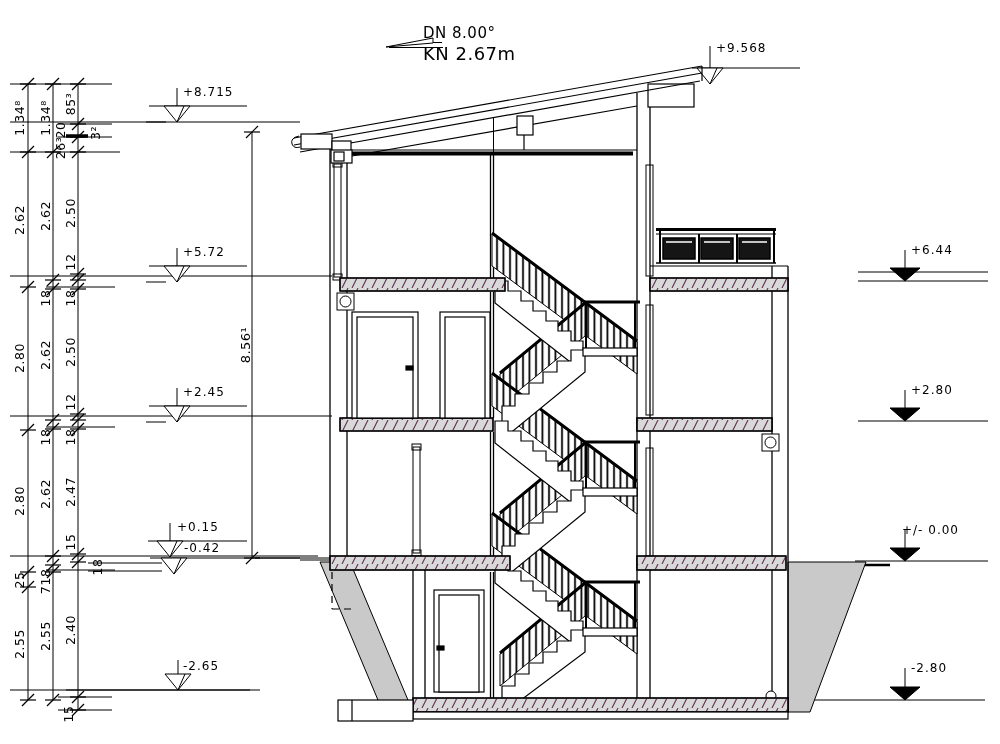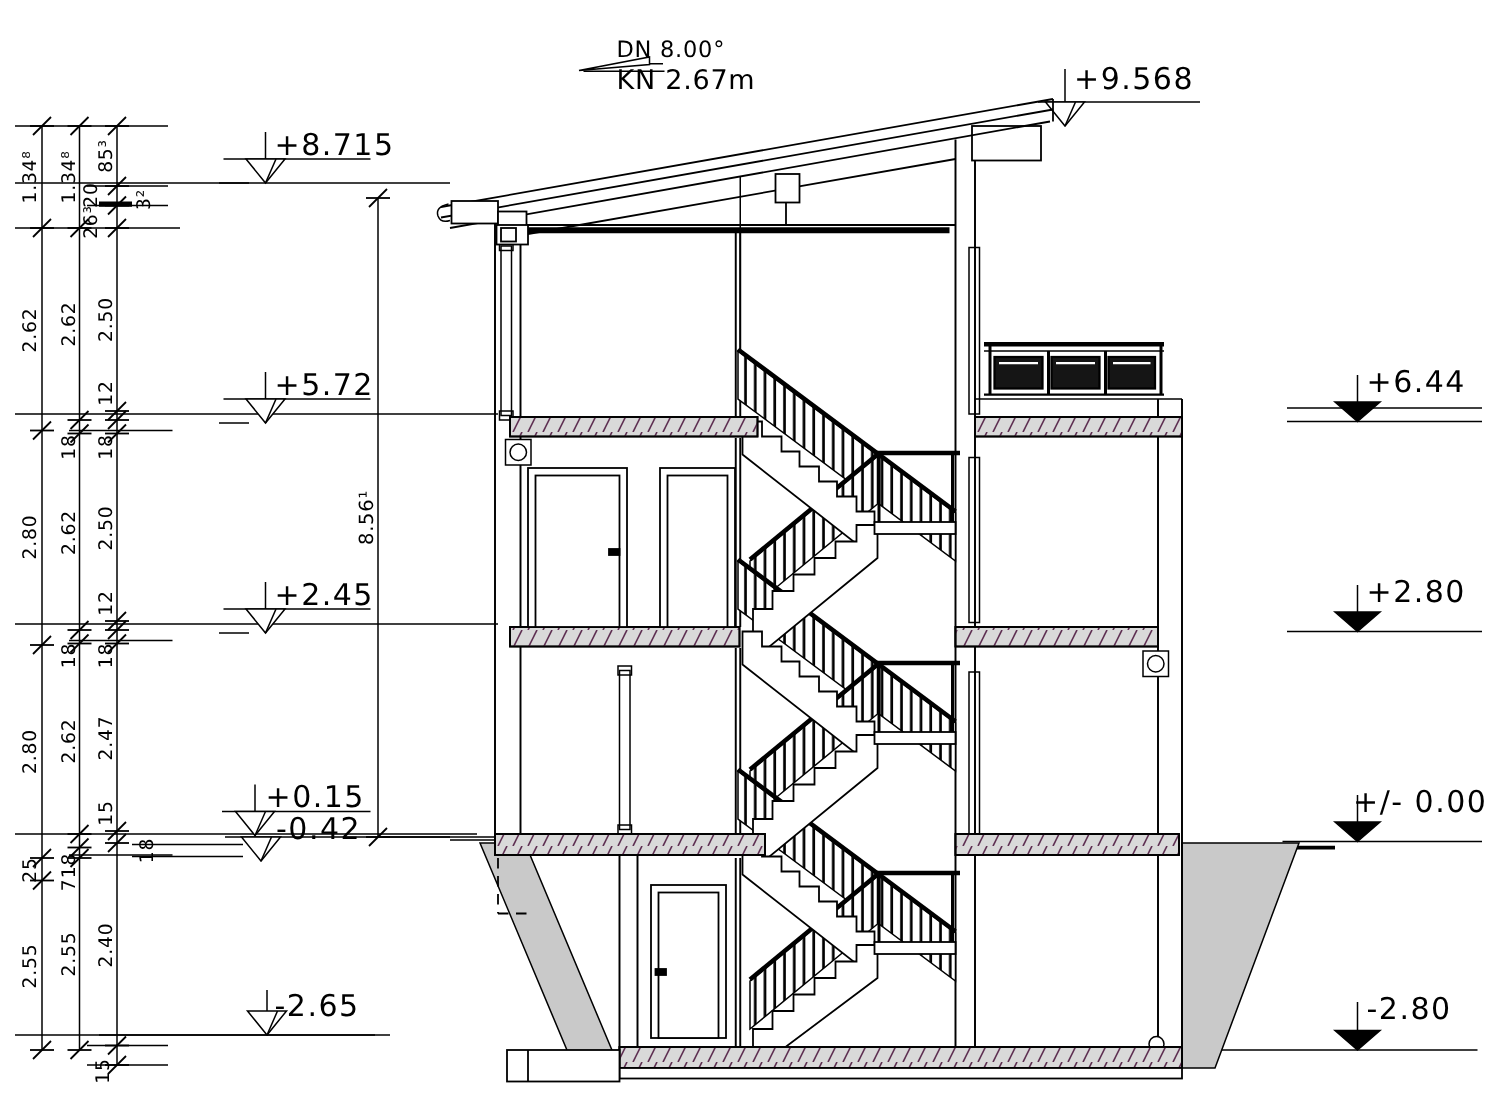--- a/index.html
+++ b/index.html
@@ -1,22 +1,22 @@
 <!DOCTYPE html>
 <html><head>
 <meta charset="utf-8">
 <style>
   html,body{margin:0;padding:0;background:#fff;}
   .canvas{position:relative;width:1000px;height:744px;background:#fff;overflow:hidden;
           font-family:"DejaVu Sans",sans-serif;color:#000;}
   .canvas svg{position:absolute;left:0;top:0;}
-  .lvl{position:absolute;font-size:20px;letter-spacing:1px;white-space:nowrap;line-height:1;}
+  .lvl{position:absolute;font-size:12px;letter-spacing:1px;white-space:nowrap;line-height:1;}
   .dim{position:absolute;font-size:12.5px;letter-spacing:0.5px;white-space:nowrap;line-height:1;
        transform:translate(-50%,-50%) rotate(-90deg);}
-  .dimh{position:absolute;font-size:12.5px;letter-spacing:0.5px;white-space:nowrap;line-height:1;}
+  .dimh{position:absolute;font-size:12.5px;letter-spacing:0.5px;white-space:nowrap;line-height:1;margin-left:12px;}
 </style>
 </head>
 <body>
 
 <div class="canvas">
 
 <svg width="1000" height="744" viewBox="0 0 1000 744">
   <defs>
     <pattern id="hat" width="10" height="12" patternUnits="userSpaceOnUse">
       <line x1="2" y1="12" x2="8" y2="0" stroke="#5e2f52" stroke-width="1.1"></line>

